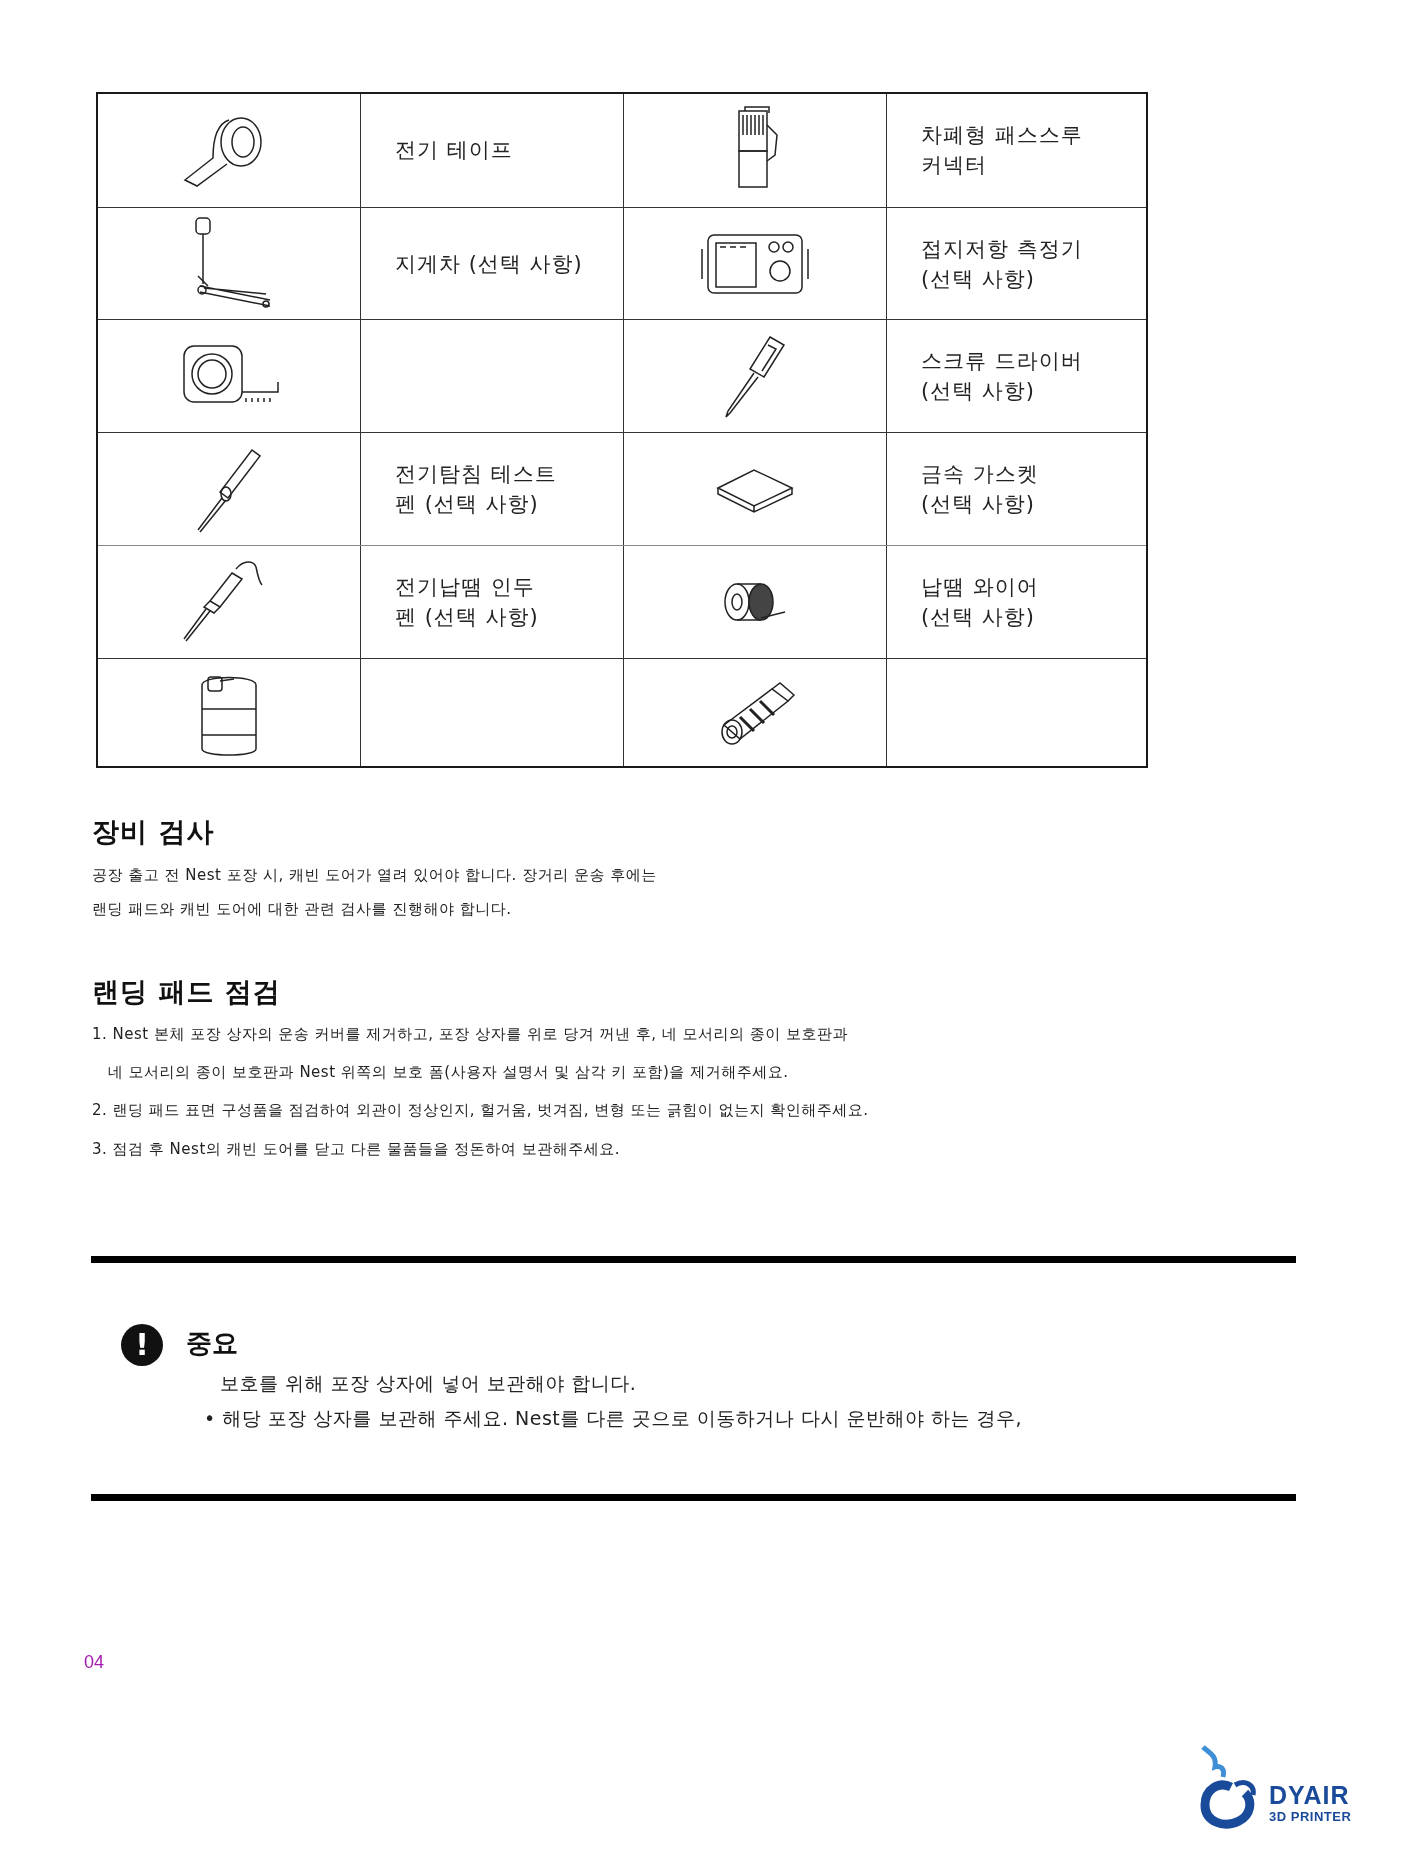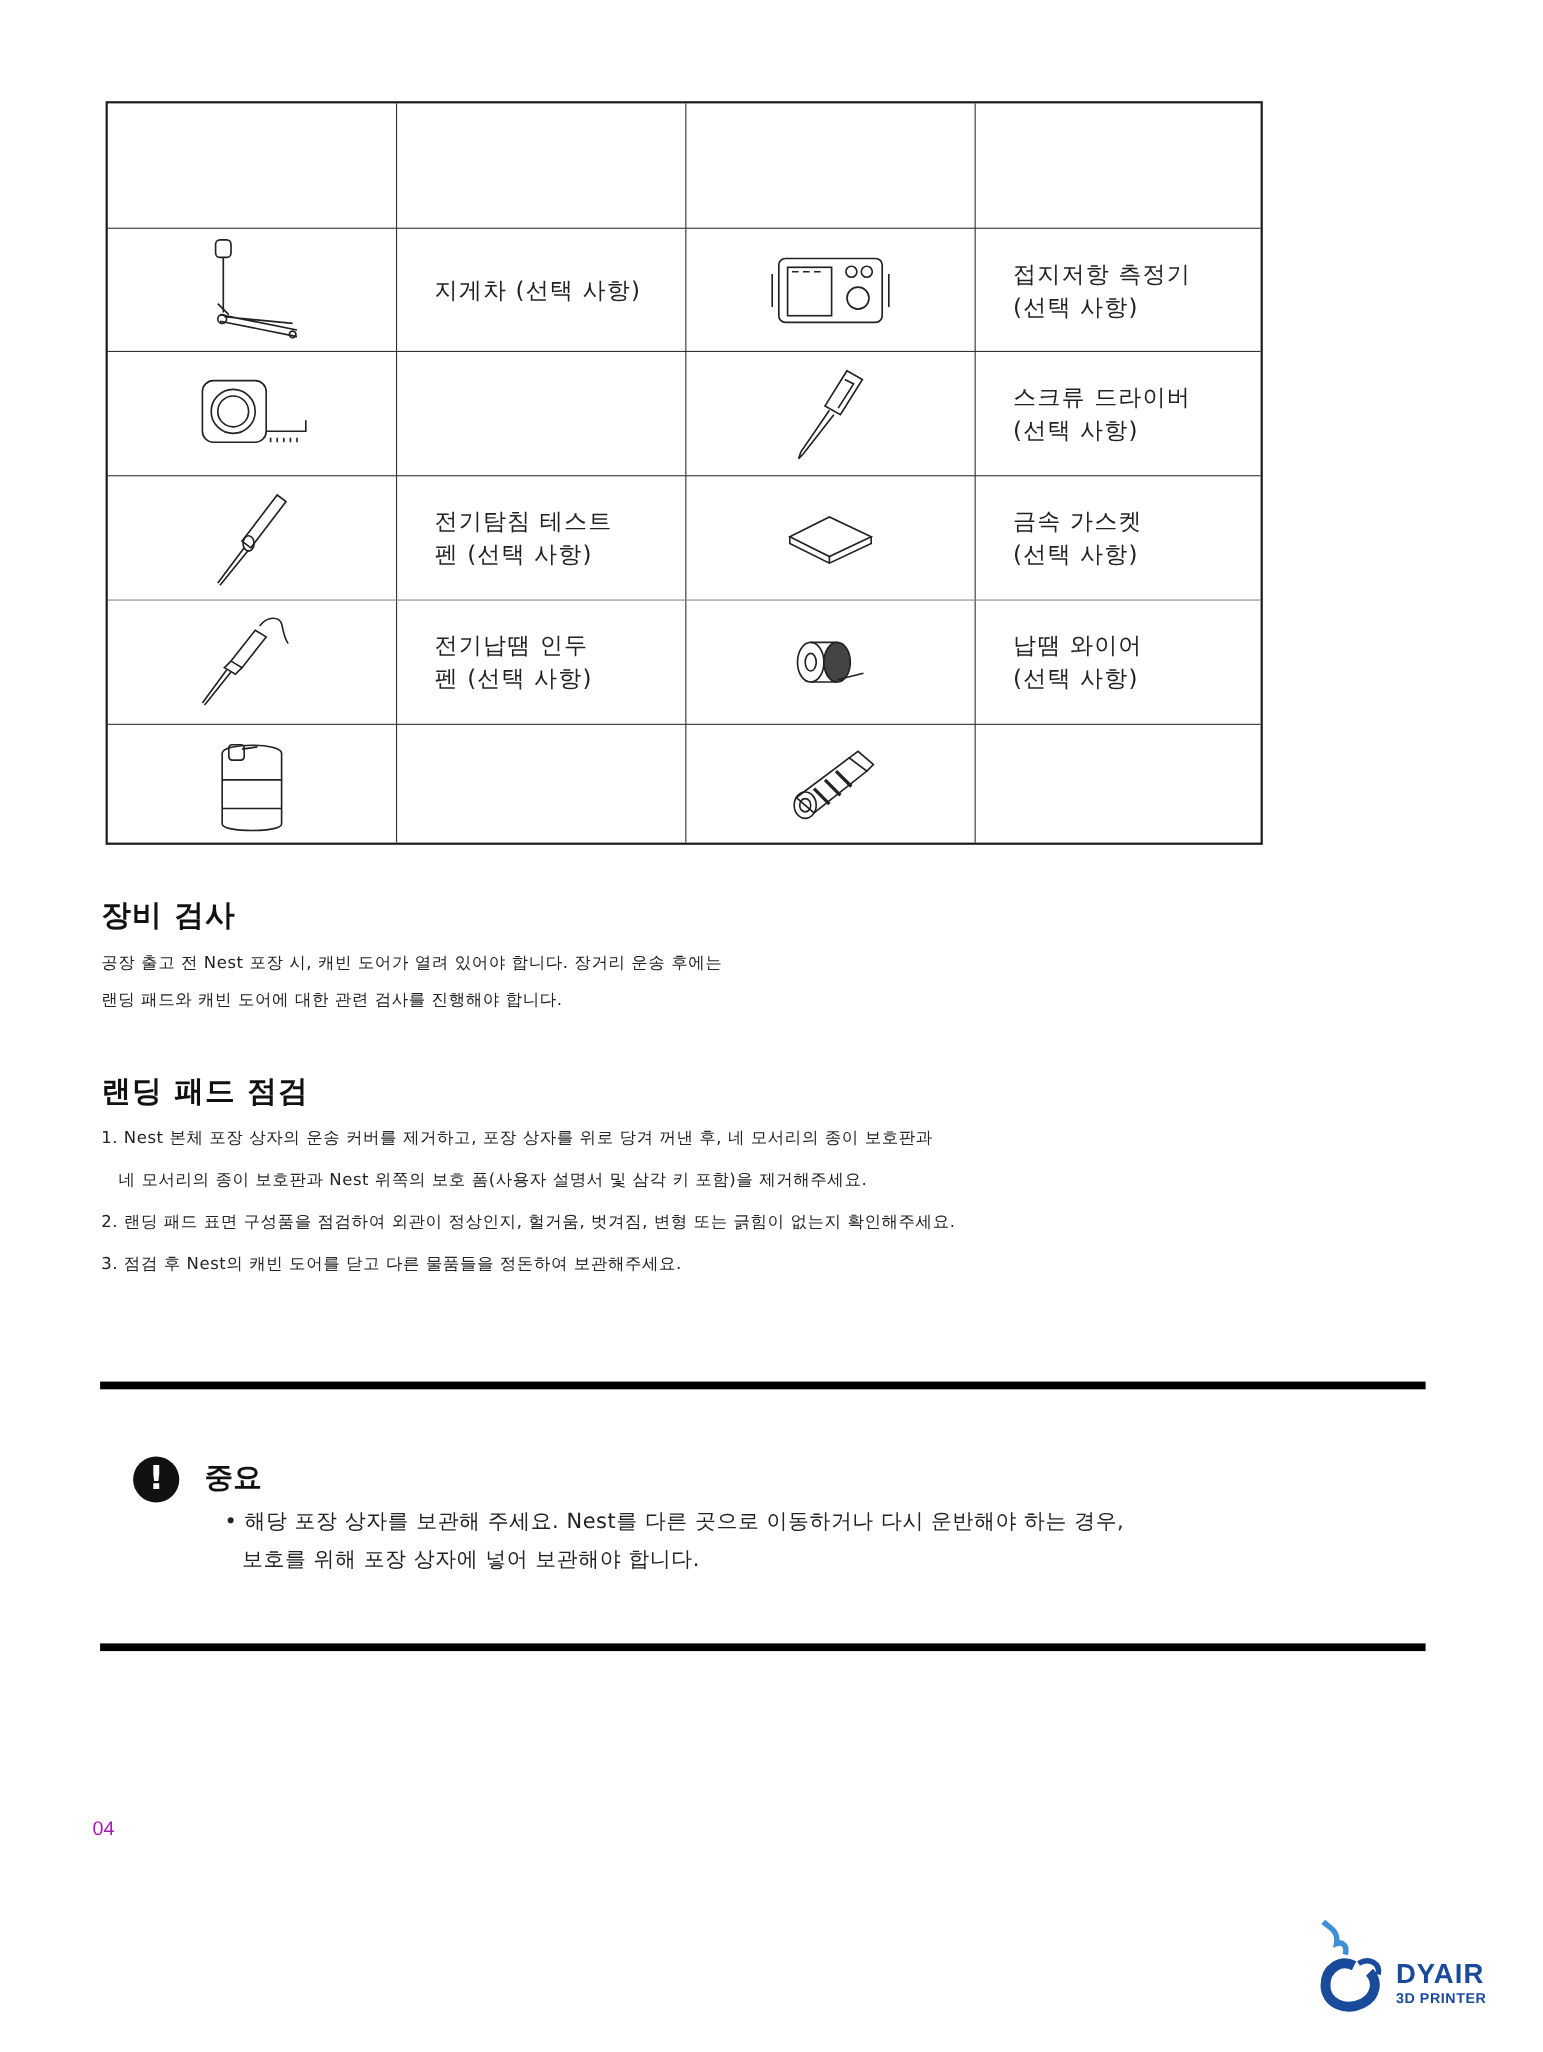--- a/index.html
+++ b/index.html
@@ -32,20 +32,45 @@
   .logo-sub { position:absolute; left:74px; top:64px; font-family:"Liberation Sans", sans-serif; font-weight:bold; color:#1a4a9a; font-size:13px; letter-spacing:0.5px; }
 </style>
 </head>
 <body>
 
 <div class="tools-table">
   <div class="vline" style="left:262px"></div>
   <div class="vline" style="left:525px"></div>
   <div class="vline" style="left:788px"></div>
 
+  <div class="trow first" style="top:0">
+    <div class="cell img" style="left:0;width:262px">
+      <svg width="100" height="80" viewBox="0 0 100 80" fill="none" stroke="#222" stroke-width="1.5">
+        <ellipse cx="62" cy="32" rx="20" ry="24"></ellipse>
+          <ellipse cx="64" cy="32" rx="11" ry="15"></ellipse>
+        <path d="M50 10 C38 14 34 30 34 48 L6 70 L18 76 L48 54"></path>
+      </svg>
+    </div>
+    <div class="cell txt" style="left:263px;width:262px">
+        <span class="t">전기 테이프</span>
+      </div>
+    <div class="cell img" style="left:526px;width:262px">
+      <svg width="60" height="90" viewBox="0 0 60 90" fill="none" stroke="#222" stroke-width="1.5">
+        <rect x="14" y="6" width="28" height="40"></rect>
+          <path d="M18 10 v20 M22 10 v20 M26 10 v20 M30 10 v20 M34 10 v20 M38 10 v20"></path>
+        <rect x="14" y="46" width="28" height="36"></rect>
+          <path d="M42 20 L52 30 L50 50 L42 56"></path>
+          <path d="M20 6 V2 H44 V8"></path>
+      </svg>
+    </div>
+    <div class="cell txt" style="left:789px;width:263px">
+        <span class="t">차폐형 패스스루
+커넥터</span>
+      </div>
+  </div>
 
   <div class="trow" style="top:112.7px">
     <div class="cell img" style="left:0;width:262px">
       <svg width="110" height="100" viewBox="0 0 110 100" fill="none" stroke="#222" stroke-width="1.5">
         <rect x="22" y="4" width="14" height="16" rx="4"></rect>
           <path d="M29 20 V70"></path>
           <path d="M24 62 L34 72"></path>
         <path d="M26 72 L96 86 M26 78 L96 92 M30 74 L92 80"></path>
           <circle cx="28" cy="76" r="4"></circle>
           <circle cx="92" cy="90" r="3"></circle>
@@ -173,22 +198,22 @@
 <div class="h2" style="top:974px">랜딩 패드 점검</div>
 <div class="para" style="top:1017px">1. Nest 본체 포장 상자의 운송 커버를 제거하고, 포장 상자를 위로 당겨 꺼낸 후, 네 모서리의 종이 보호판과</div>
 <div class="para" style="top:1055px;white-space:pre">   네 모서리의 종이 보호판과 Nest 위쪽의 보호 폼(사용자 설명서 및 삼각 키 포함)을 제거해주세요.</div>
 <div class="para" style="top:1093px">2. 랜딩 패드 표면 구성품을 점검하여 외관이 정상인지, 헐거움, 벗겨짐, 변형 또는 긁힘이 없는지 확인해주세요.</div>
 <div class="para" style="top:1132px">3. 점검 후 Nest의 캐빈 도어를 닫고 다른 물품들을 정돈하여 보관해주세요.</div>
 
 <div class="bar" style="top:1256px"></div>
 <div class="imp-icon">!</div>
 <div class="imp-title">중요</div>
 <div class="imp-text">
+  <div style="padding-left:16px"><span>보호를 위해 포장 상자에 넣어 보관해야 합니다.</span></div>
   <div><span>•</span> <span>해당 포장 상자를 보관해 주세요. Nest를 다른 곳으로 이동하거나 다시 운반해야 하는 경우,</span></div>
-  <div style="padding-left:16px"><span>보호를 위해 포장 상자에 넣어 보관해야 합니다.</span></div>
 </div>
 <div class="bar" style="top:1494px"></div>
 
 <div class="page-num">04</div>
 <div class="logo">
   <svg class="abs" style="left:0;top:0" width="72" height="85" viewBox="0 0 72 85">
     <path d="M8 2 C14 8 22 10 20 22 C26 20 30 24 28 32" fill="none" stroke="#3f8fd6" stroke-width="5"></path>
     <path d="M36 42 C24 36 10 44 10 60 C10 76 28 84 44 76 C56 70 58 56 50 48" fill="none" stroke="#1a4a9a" stroke-width="9"></path>
     <path d="M40 40 C50 34 60 40 58 50" fill="none" stroke="#1a4a9a" stroke-width="5"></path>
   </svg>

